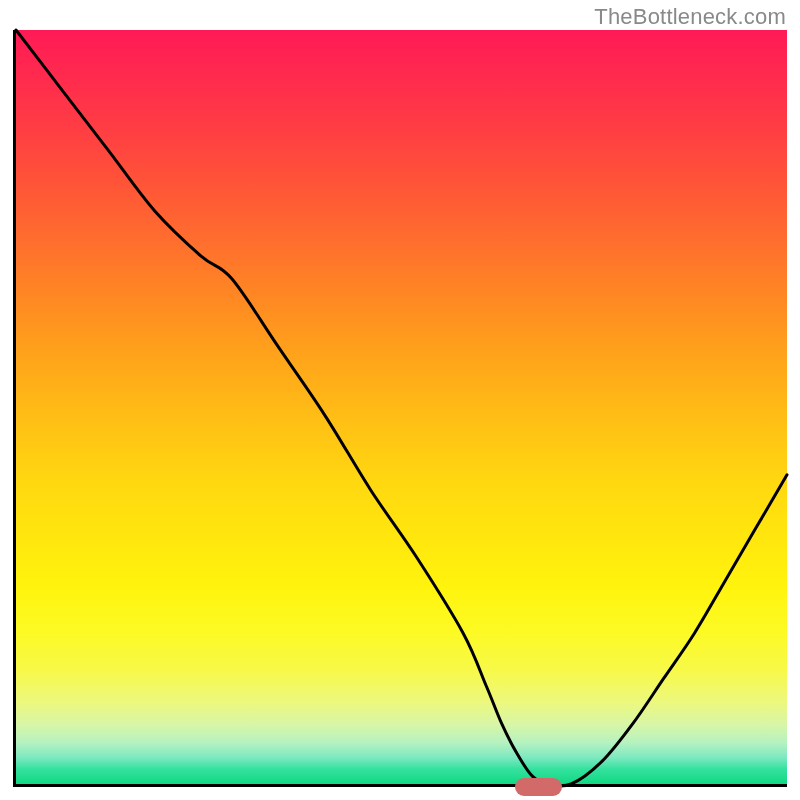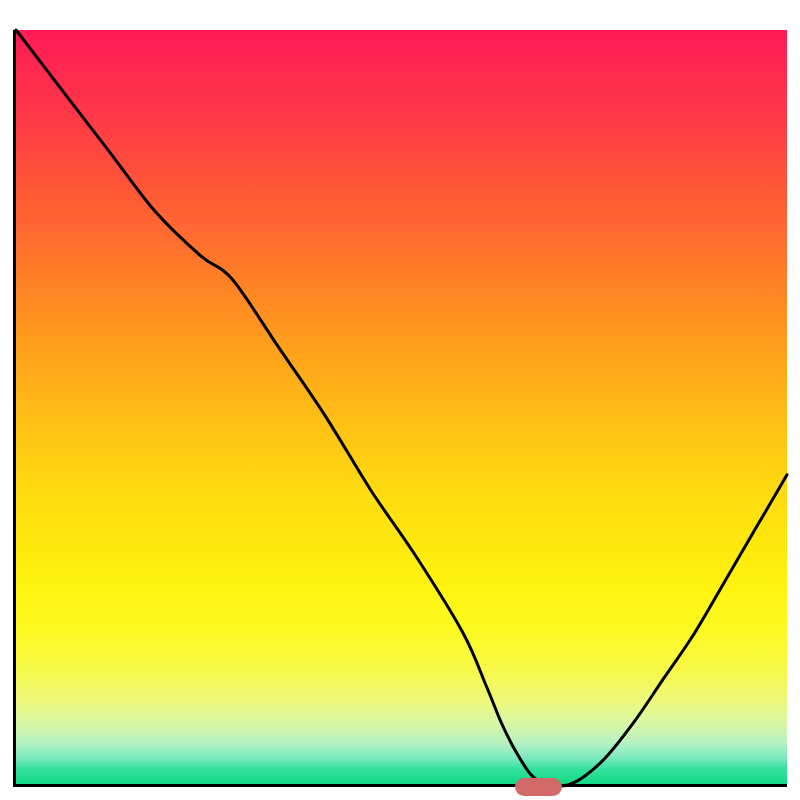--- a/index.html
+++ b/index.html
@@ -67,20 +67,21 @@
     color: #88898a;
     letter-spacing: 0.2px;
     user-select: none;
   }
 </style>
 </head>
 <body>
 
 <div class="frame">
 
+  <div class="watermark">TheBottleneck.com</div>
 
   <div class="plot-area">
     <div class="gradient"></div>
 
     <svg class="curve-svg" viewBox="0 0 774 757" preserveAspectRatio="none">
       <path id="curve-path" fill="none" stroke="#000" stroke-width="3" stroke-linejoin="round" stroke-linecap="round" d="M 0.0 0.0 C 7.7 10.1, 31.0 40.4, 46.4 60.6 C 61.9 80.7, 77.4 100.9, 92.9 121.1 C 108.4 141.3, 123.8 164.0, 139.3 181.7 C 154.8 199.3, 172.9 215.7, 185.8 227.1 C 198.7 238.5, 203.8 234.7, 216.7 249.8 C 229.6 264.9, 247.7 295.2, 263.2 317.9 C 278.6 340.7, 294.1 362.1, 309.6 386.1 C 325.1 410.0, 340.6 437.8, 356.0 461.8 C 371.5 485.7, 387.0 505.9, 402.5 529.9 C 418.0 553.9, 437.3 584.2, 448.9 605.6 C 460.5 627.0, 465.7 643.5, 472.1 658.6 C 478.6 673.7, 482.5 685.1, 487.6 696.4 C 492.8 707.8, 497.9 717.9, 503.1 726.7 C 508.3 735.6, 513.4 744.4, 518.6 749.4 C 523.7 754.5, 527.6 755.7, 534.1 757.0 C 540.5 758.3, 548.3 760.8, 557.3 757.0 C 566.3 753.2, 577.9 744.4, 588.2 734.3 C 598.6 724.2, 608.9 710.3, 619.2 696.4 C 629.5 682.6, 639.8 666.2, 650.2 651.0 C 660.5 635.9, 670.8 622.0, 681.1 605.6 C 691.4 589.2, 701.8 570.3, 712.1 552.6 C 722.4 534.9, 732.7 517.3, 743.0 499.6 C 753.4 482.0, 768.8 455.5, 774.0 446.6"></path>
     </svg>
 
     <div id="marker" class="marker" style="width: 46.44px; height: 18.168px; left: 499.23px; top: 747.916px; border-radius: 9.084px;"></div>
   </div>

